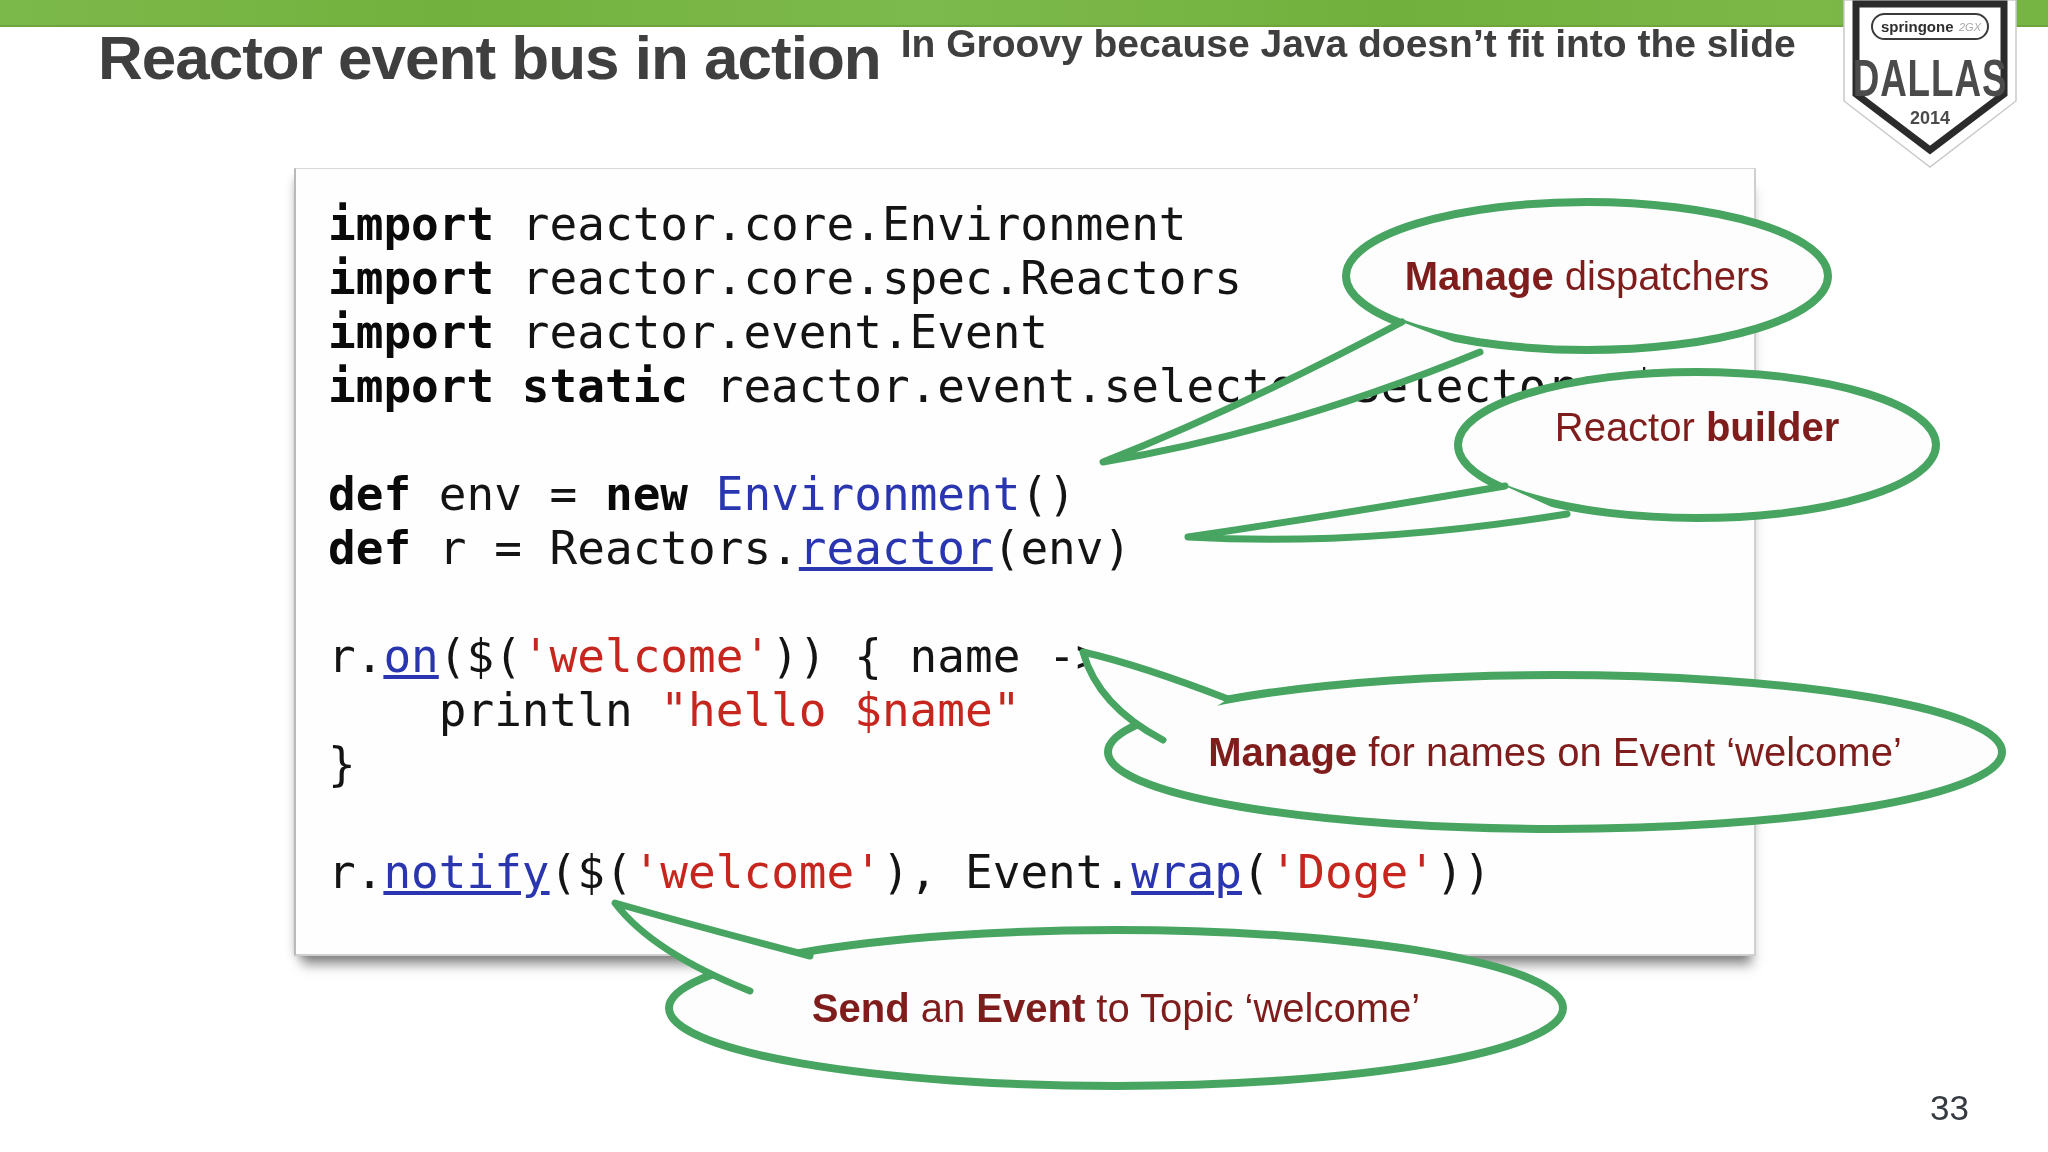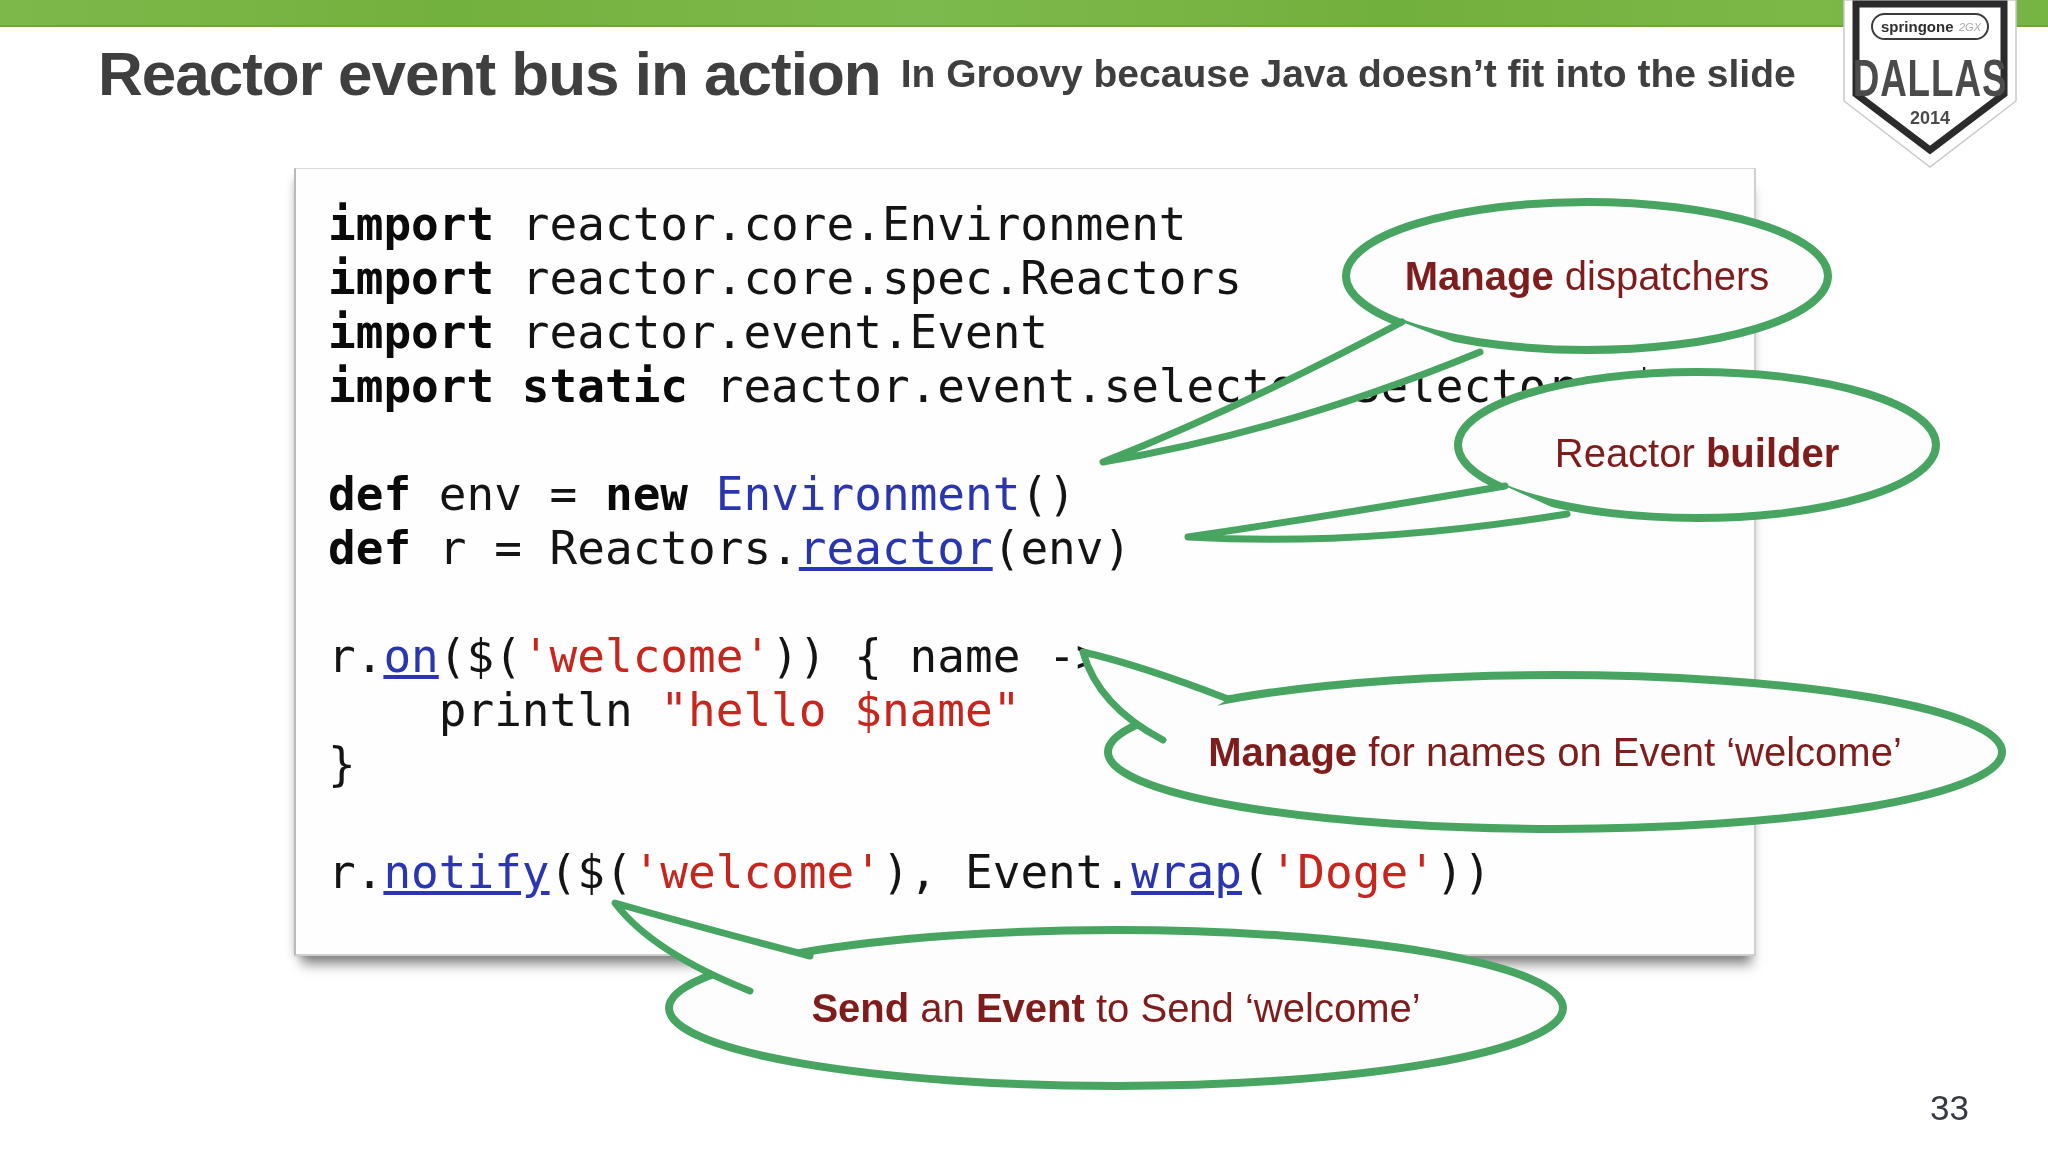--- a/index.html
+++ b/index.html
@@ -8,21 +8,21 @@
     overflow:hidden;font-family:"Liberation Sans",sans-serif;
   }
   
   .top-bar{
     position:absolute;left:0;top:0;width:2048px;height:25px;
     background:linear-gradient(90deg,#7cb94b 0%,#73b13e 22%,#7dba4d 45%,#72b03d 68%,#7bb848 88%,#76b443 100%);
     border-bottom:2px solid #6da43c;
   }
   
   .header{
-    position:absolute;left:98px;top:38px;display:flex;align-items:center;gap:20px;white-space:nowrap;
+    position:absolute;left:98px;top:22px;display:flex;align-items:flex-start;gap:20px;white-space:nowrap;
   }
   .title{font-size:62px;font-weight:bold;color:#3f3f3f;letter-spacing:-1px;margin:0;}
   .subtitle{font-size:39px;font-weight:bold;color:#3f3f3f;}
   
   .code-block{
     position:absolute;left:294px;top:168px;width:1462px;height:788px;
     background:#fefefe;
     border:2px solid #cfcfcf;border-left-color:#b9b9b9;border-top:1px solid #d8d8d8;
     box-shadow:-4px 5px 9px -5px rgba(0,0,0,.28), 2px 15px 11px -6px rgba(75,75,75,.58);
     box-sizing:border-box;
@@ -81,23 +81,23 @@
         <ellipse cx="1555" cy="752" rx="447" ry="77" class="co-ellipse"></ellipse>
         <path d="M 1228 699 Q 1140 665 1083 652 Q 1098 706 1163 740" class="co-tail"></path>
       </g>
       <g>
         <ellipse cx="1116" cy="1008" rx="447" ry="78" class="co-ellipse"></ellipse>
         <path d="M 810 956 Q 688 924 615 903 Q 652 952 750 991" class="co-tail"></path>
       </g>
     </svg>
   <div id="callout-labels">
       <div class="callout-label" style="left: 1587px; top: 276px;"><span class="b">Manage</span><span> dispatchers</span></div>
-      <div class="callout-label" style="left: 1697px; top: 453px;"><span>Reactor </span><span class="b">builder</span></div>
+      <div class="callout-label" style="left: 1697px; top: 427px;"><span>Reactor </span><span class="b">builder</span></div>
       <div class="callout-label" style="left: 1555px; top: 752px;"><span class="b">Manage</span><span> for names on Event ‘welcome’</span></div>
-      <div class="callout-label" style="left: 1116px; top: 1008px;"><span class="b">Send</span><span> an </span><span class="b">Event</span><span> to Send ‘welcome’</span></div>
+      <div class="callout-label" style="left: 1116px; top: 1008px;"><span class="b">Send</span><span> an </span><span class="b">Event</span><span> to Topic ‘welcome’</span></div>
     </div>
 
   <svg class="badge" width="176" height="172" viewBox="0 0 176 172" xmlns="http://www.w3.org/2000/svg">
     <path d="M2,0 H174 V101 L88,167 L2,101 Z" fill="#ffffff" stroke="#c9c9c9" stroke-width="1.5"></path>
     <path d="M14,4 H162 V94 L88,150 L14,94 Z" fill="#ffffff" stroke="#2b2b2b" stroke-width="7"></path>
     <rect x="30" y="14" width="116" height="25" rx="12.5" fill="#ffffff" stroke="#3b3b3b" stroke-width="2"></rect>
     <text x="39" y="32" font-family="Liberation Sans, sans-serif" font-size="15" font-weight="bold" fill="#2f2f2f">springone</text>
     <text x="117" y="31" font-family="Liberation Sans, sans-serif" font-size="11" font-style="italic" fill="#a9a9a9">2GX</text>
     <g transform="translate(88,96) scale(0.92,1.3)">
       <text x="0" y="0" text-anchor="middle" font-family="Liberation Sans, sans-serif" font-size="40" font-weight="bold" fill="#4b4b4b" letter-spacing="1">DALLAS</text>

